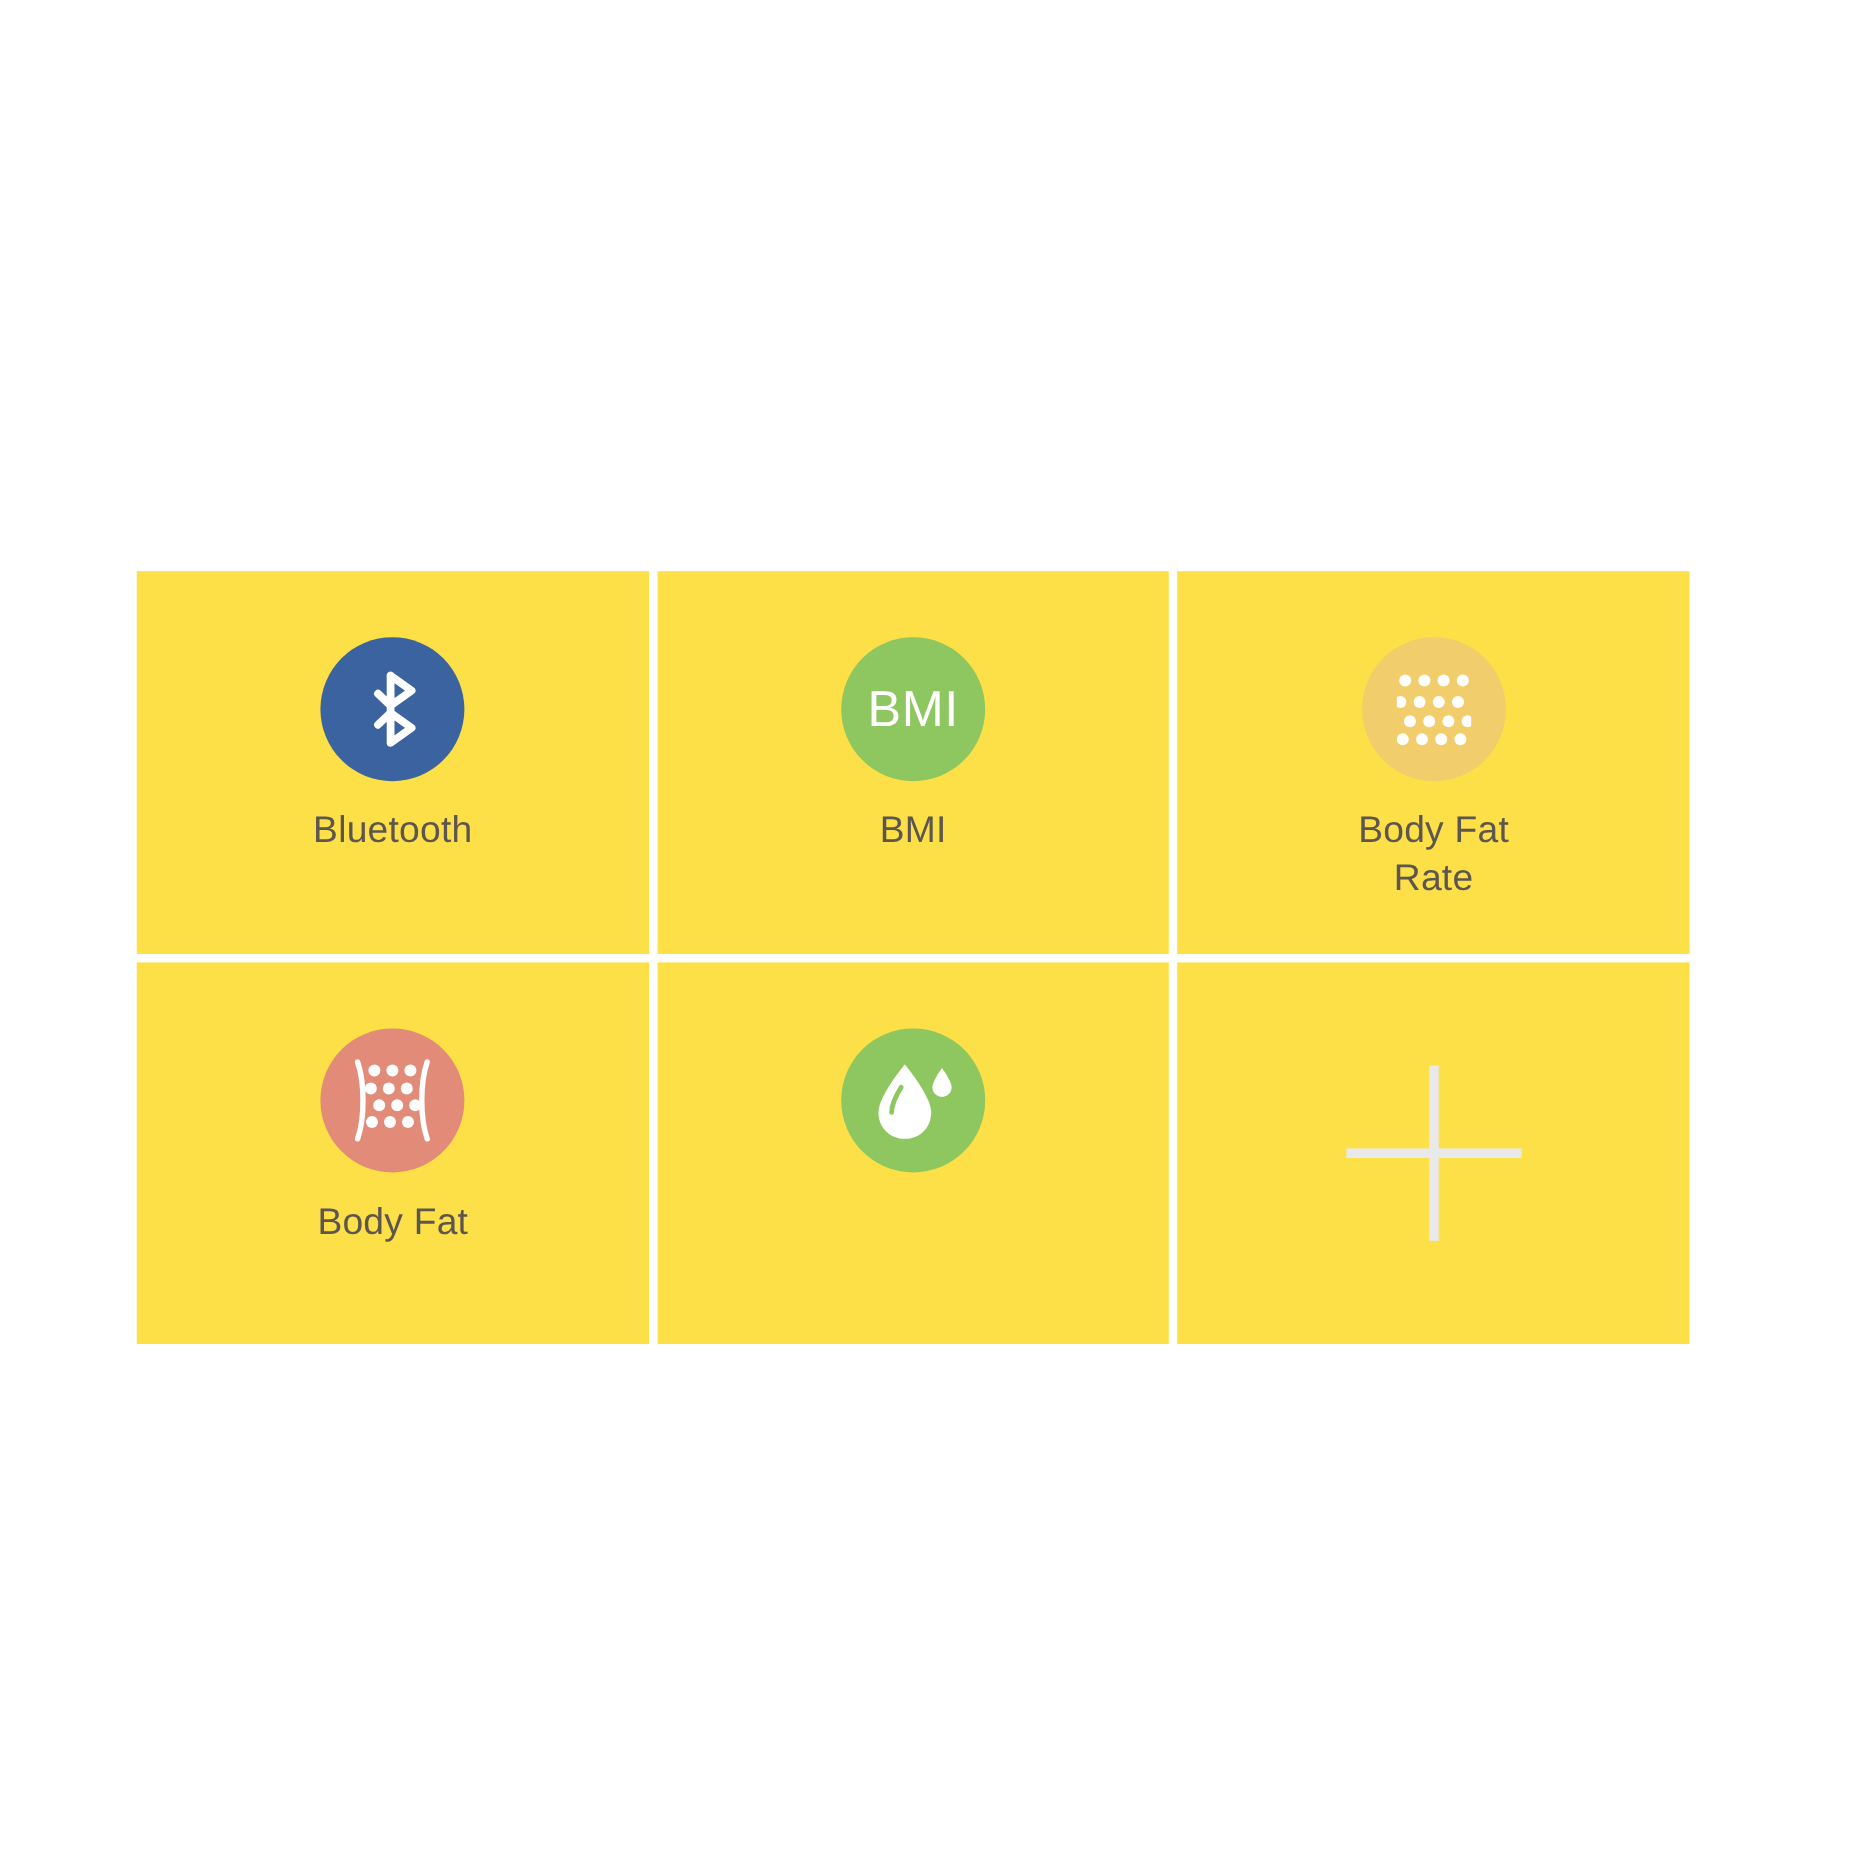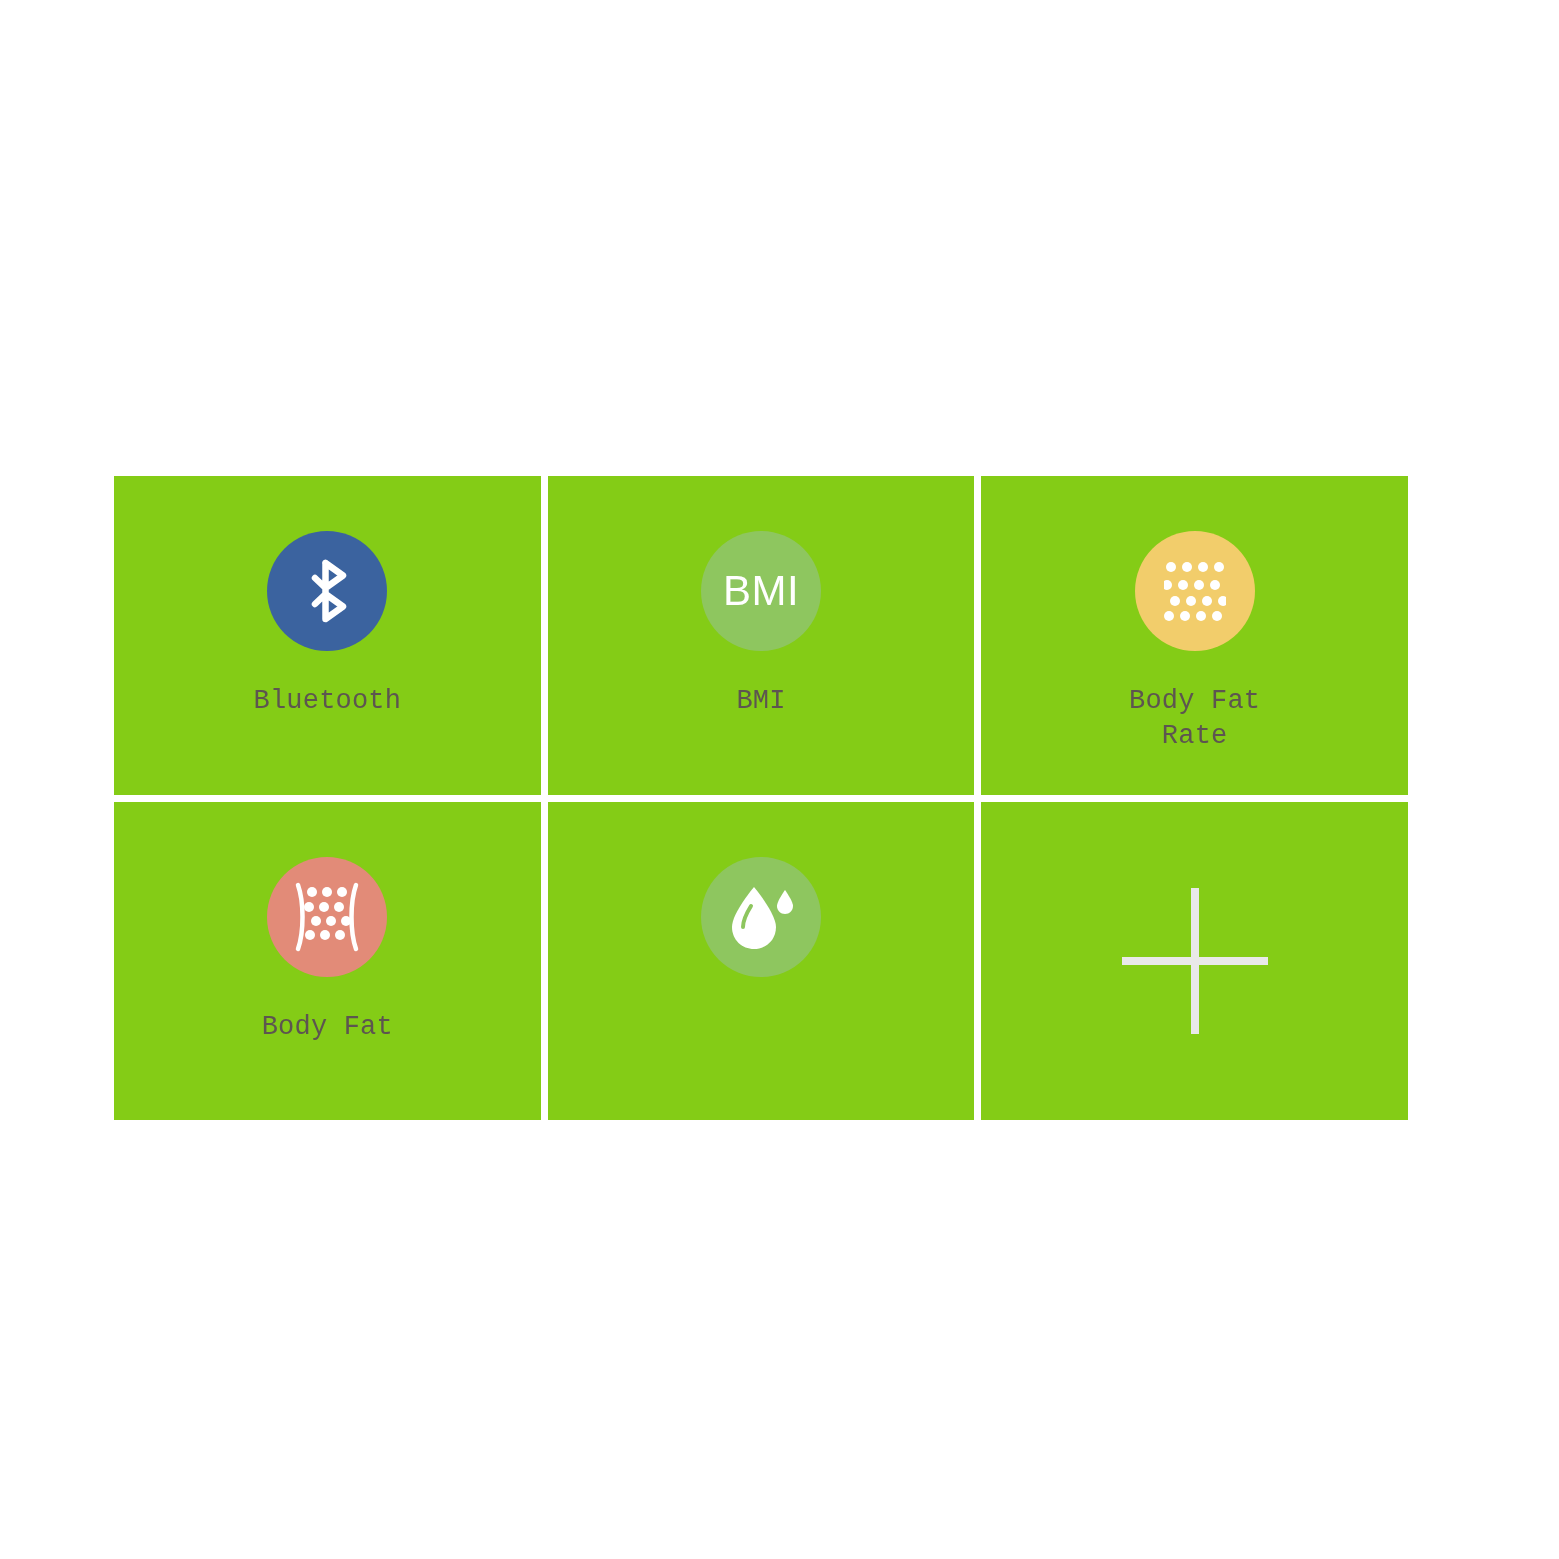--- a/index.html
+++ b/index.html
@@ -22,21 +22,21 @@
     width: 1294px;
     height: 644px;
     display: grid;
     grid-template-columns: repeat(3, 1fr);
     grid-template-rows: repeat(2, 1fr);
     gap: 7px;
     background: #ffffff;
   }
 
   .tile {
-    background: #84cc16;
+    background: #fde047;
     position: relative;
     display: flex;
     flex-direction: column;
     align-items: center;
     box-sizing: border-box;
     cursor: pointer;
   }
 
   .tile-icon-wrap {
     position: absolute;
@@ -70,27 +70,26 @@
     user-select: none;
   }
 
   .tile-label {
     position: absolute;
     top: 196px;
     left: 0;
     right: 0;
     text-align: center;
     color: #5d5550;
-    font-family: Liberation Mono, monospace;
-    font-size: 27px;
+    font-family: Liberation Sans, sans-serif;
+    font-size: 31px;
     font-weight: 400;
     line-height: 1.28;
     letter-spacing: 0.2px;
     white-space: pre-line;
-    margin-top: 12px;
   }
 
   
   .tile-add {
     justify-content: center;
     align-items: center;
     flex-direction: row;
   }
   .plus-icon {
     position: relative;

